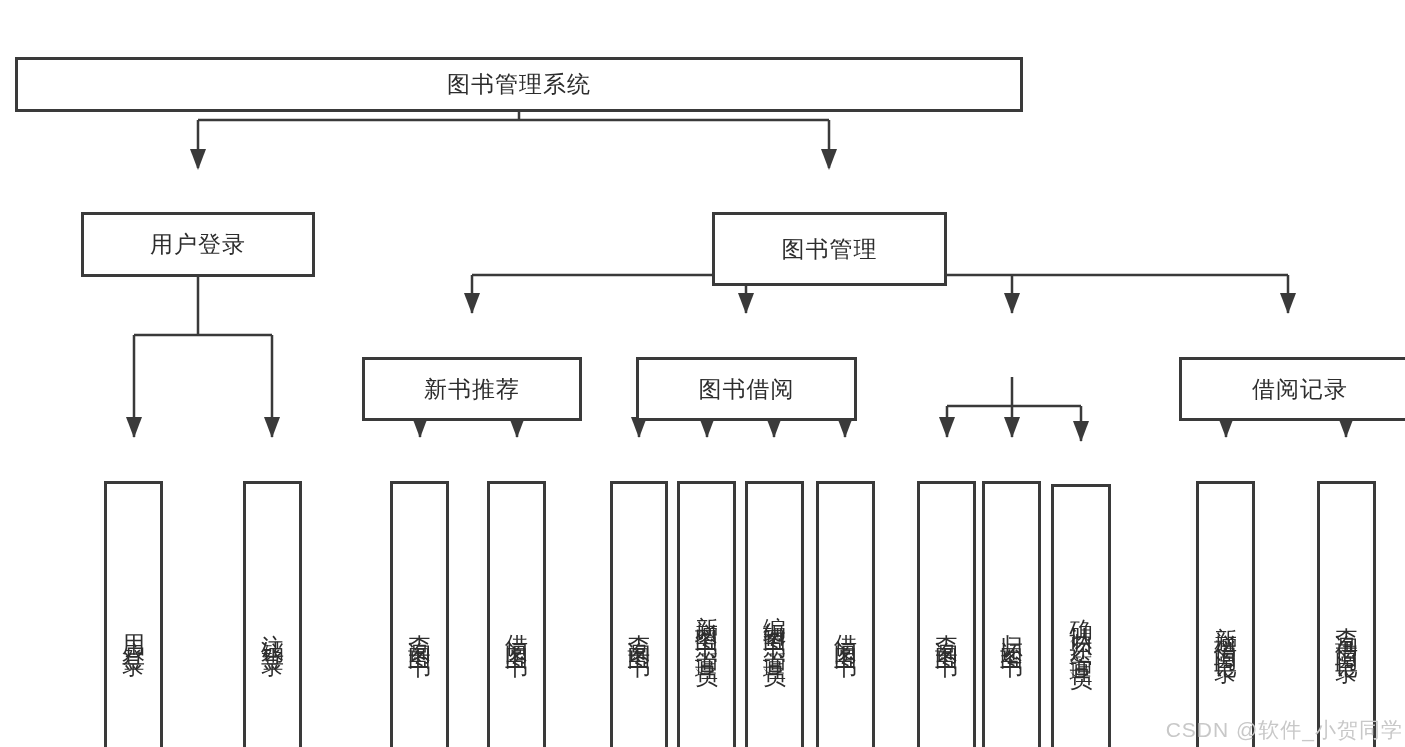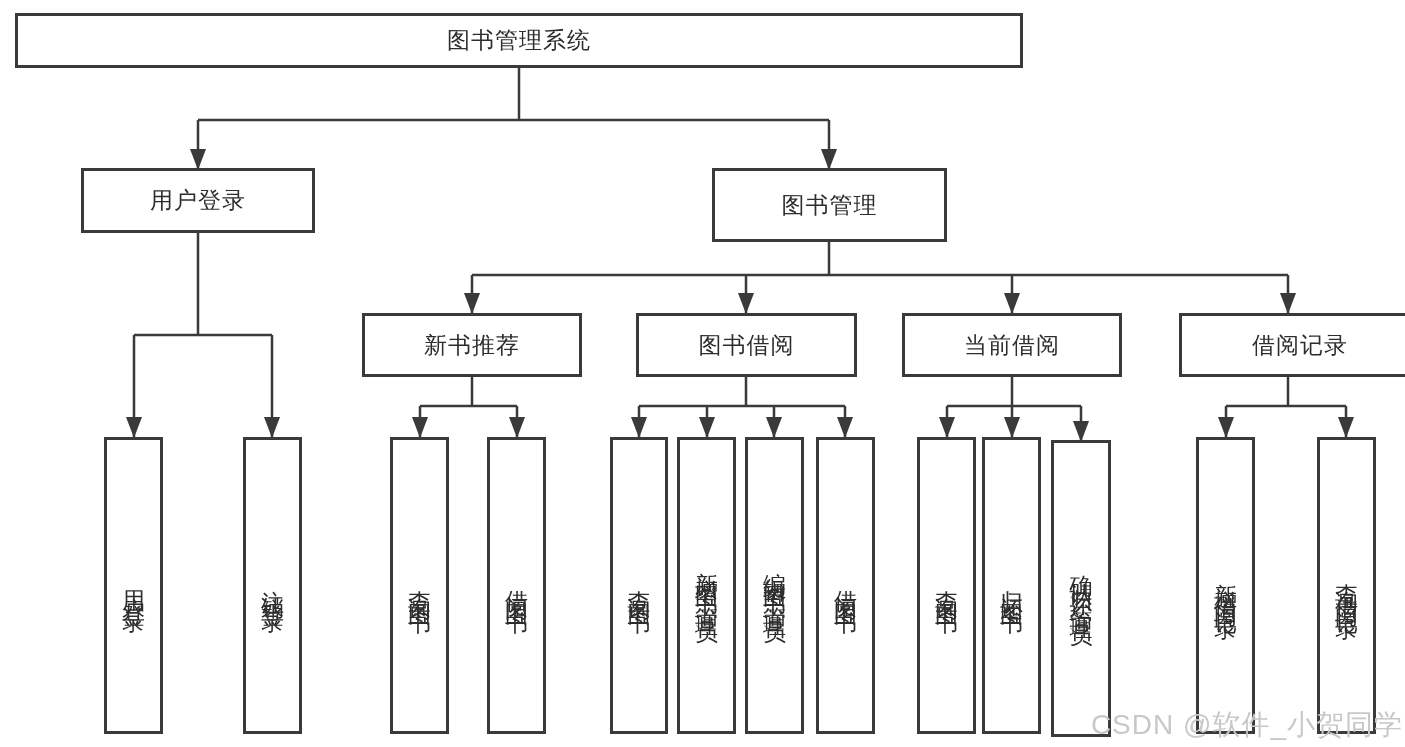--- a/index.html
+++ b/index.html
@@ -22,33 +22,34 @@
   .box{
     position:absolute;
     background:var(--background);
     border:3px solid var(--line);
     display:flex;align-items:center;justify-content:center;
     color:var(--text);
     font-size:23px;
     letter-spacing:1px;
     text-align:center;
     white-space:nowrap;
+    margin-top:44px;
   }
   .vbox{
     writing-mode:vertical-rl;
     text-orientation:mixed;
     letter-spacing:7px;
     line-height:1;
     white-space:nowrap;
   }
   #watermark{
     position:absolute;
     right:2px;bottom:3px;
     color:var(--watermark);
-    font-size:28px;
+    font-size:21px;
     letter-spacing:1px;
     white-space:nowrap;
     margin-left:20px;
   }
 </style>
 </head>
 <body>
 
 <div id="canvas">
 
@@ -93,23 +94,20 @@
   <div class="box" style="left:712px;top:168px;width:235px;height:74px">
     <span>图书管理</span>
   </div>
 
   <div class="box" style="left:636px;top:313px;width:221px;height:64px">
     <span>图书借阅</span>
   </div>
   <div class="box" style="left:362px;top:313px;width:220px;height:64px">
     <span>新书推荐</span>
   </div>
-  <div class="box" style="left:902px;top:313px;width:220px;height:64px">
-    <span>当前借阅</span>
-  </div>
   <div class="box" style="left:1179px;top:313px;width:242px;height:64px">
     <span>借阅记录</span>
   </div>
 
   <div class="box vbox" style="left:104px;top:437px;width:59px;height:297px">
     <span>用户登录</span>
   </div>
   <div class="box vbox" style="left:243px;top:437px;width:59px;height:297px">
     <span>注销登录</span>
   </div>

